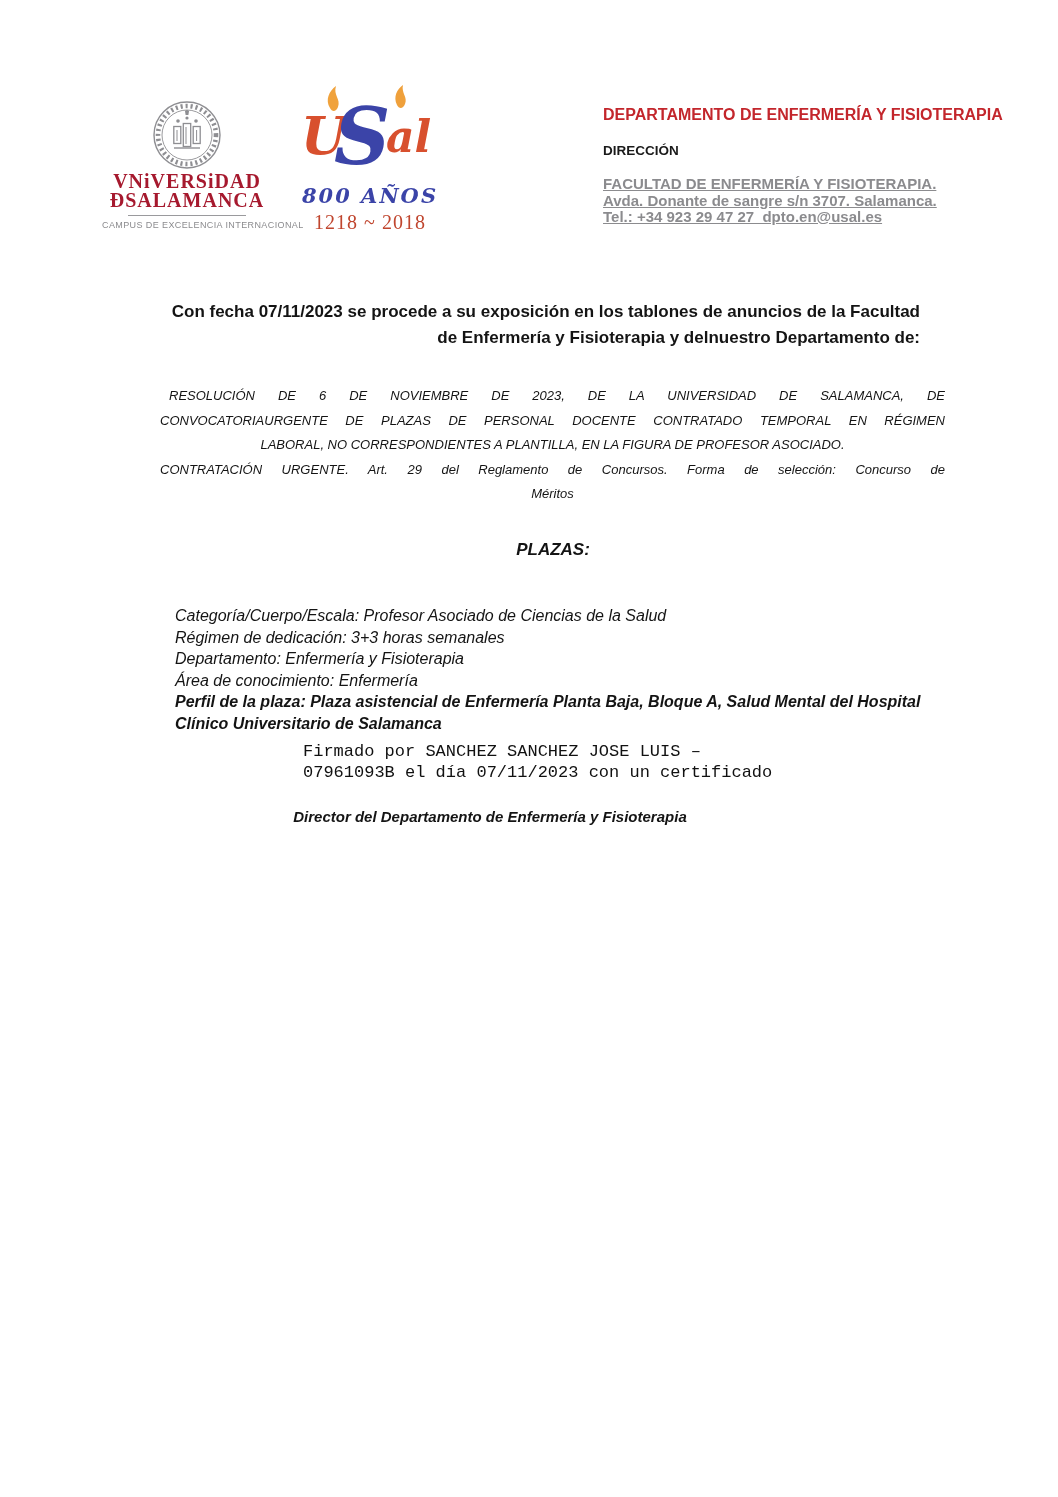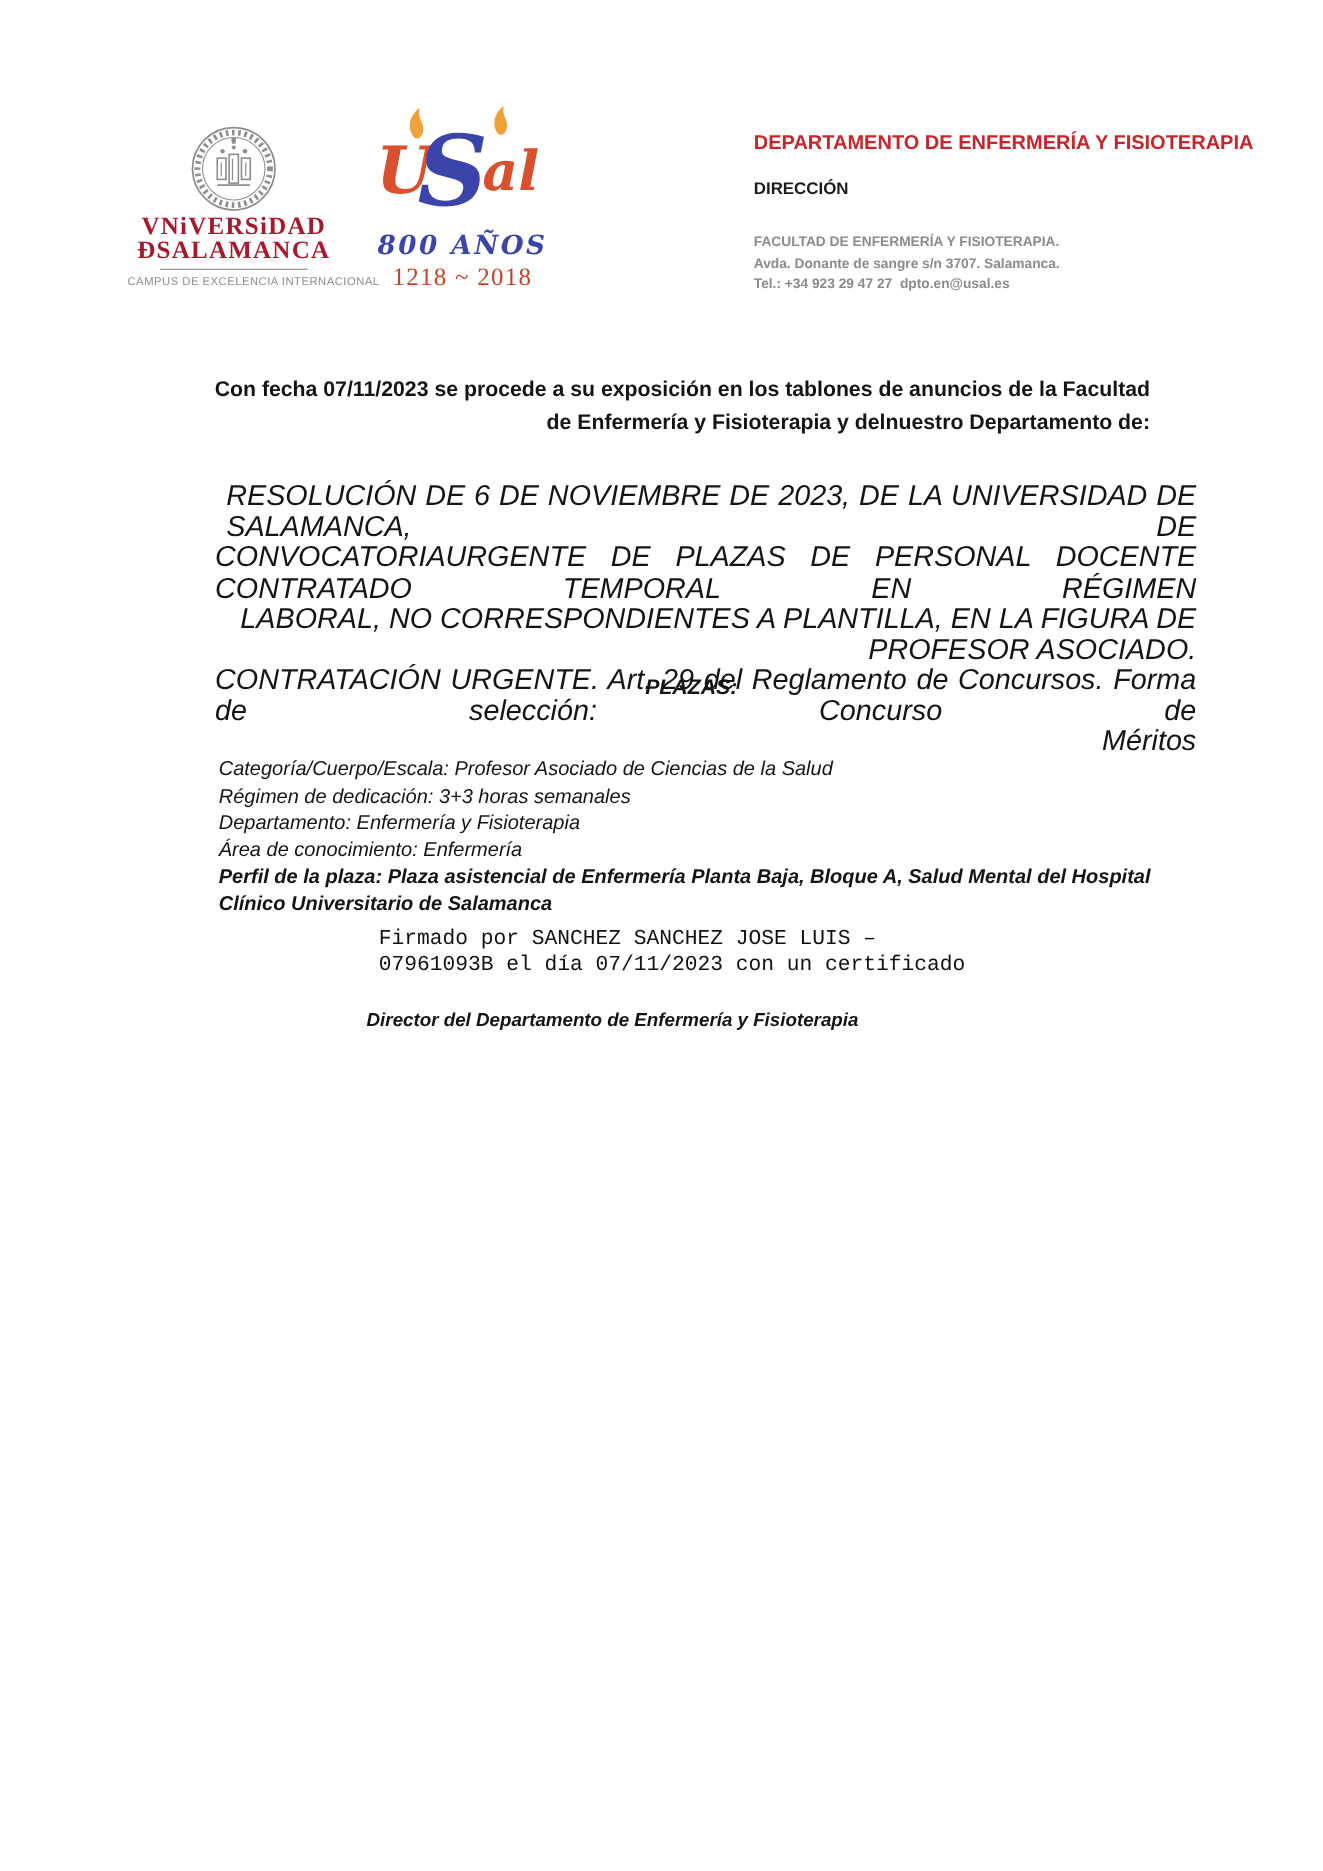--- a/index.html
+++ b/index.html
@@ -23,32 +23,32 @@
   .usal800{position:absolute;left:298px;top:84px;width:144px;text-align:center;}
   .usal800 .mark{display:block;margin:0 auto;}
   .usal-anos{font-family:"DejaVu Serif", serif;font-style:italic;font-weight:bold;
              color:#3B44A8;font-size:21px;letter-spacing:2px;margin-top:1px;white-space:nowrap;}
   .usal-years{font-family:"Liberation Serif", serif;color:#C0462F;font-size:20px;
               letter-spacing:1px;margin-top:3px;white-space:nowrap;}
   
   .dept{position:absolute;left:603px;top:106px;width:430px;}
   .dept-title{color:#C3262C;font-weight:bold;font-size:16px;line-height:18px;white-space:nowrap;}
   .dept-direction{color:#1a1a1a;font-weight:bold;font-size:13.5px;margin-top:19px;}
-  .dept-lines{margin-top:28px;color:#8B8B8E;font-weight:bold;font-size:11px;line-height:16.5px;}
+  .dept-lines{margin-top:18px;color:#8B8B8E;font-weight:bold;font-size:15px;line-height:16.5px;text-decoration:underline;}
   .dept-lines div{white-space:pre-wrap;}
   
   .announcement{
     position:absolute;left:150px;top:299px;width:770px;
     font-weight:bold;font-size:17px;line-height:26px;text-align:right;
   }
   .resolution{
-    position:absolute;left:172px;top:384px;width:785px;
-    font-style:italic;font-size:23px;line-height:24.5px;
+    position:absolute;left:160px;top:384px;width:785px;
+    font-style:italic;font-size:13px;line-height:24.5px;
   }
-  .res-line{text-align:right;}
+  .res-line{text-align:center;}
   .res-line.j{text-align:justify;text-align-last:justify;}
   .res-line.indent{padding-left:9px;}
   .plazas-heading{
     position:absolute;left:170px;top:540px;width:766px;
     font-weight:bold;font-style:italic;font-size:17px;text-align:center;
   }
   .plaza-details{
     position:absolute;left:175px;top:586px;width:772px;
     font-style:italic;font-size:16px;line-height:21.5px;margin-top:19px;
   }

